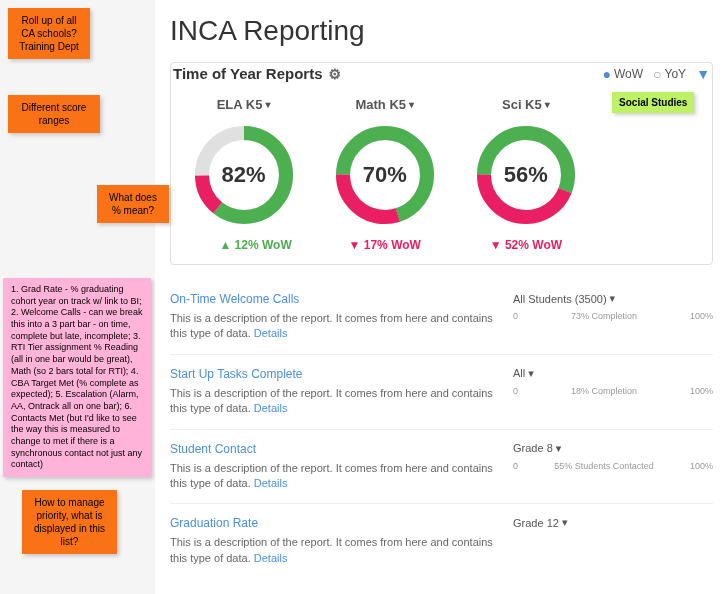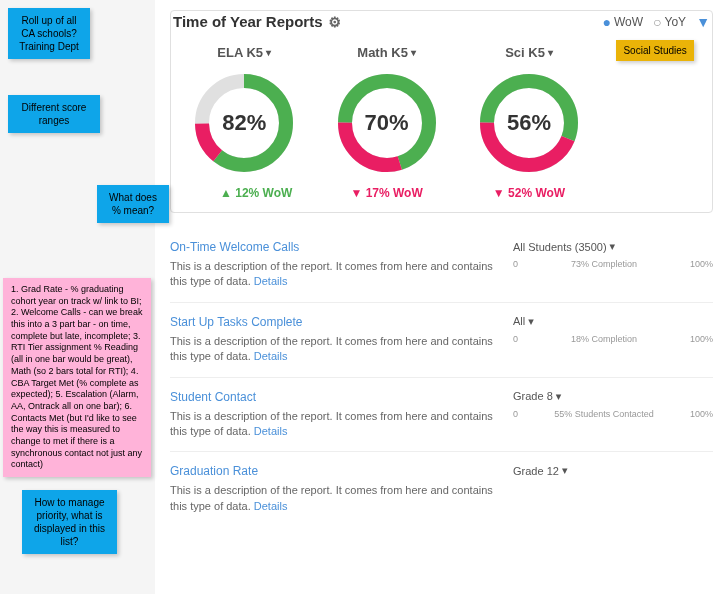--- a/index.html
+++ b/index.html
@@ -8,21 +8,21 @@
       background: #f5f5f5;
       width: 728px;
       min-height: 594px;
       position: relative;
       overflow: hidden;
     }
 
     
     .sticky-note {
       position: absolute;
-      background: #0ea5e9;
+      background: #f97316;
       padding: 6px 8px;
       font-size: 10px;
       line-height: 1.3;
       text-align: center;
       box-shadow: 2px 2px 4px rgba(0,0,0,0.2);
       z-index: 10;
     }
     .sticky-pink {
       background: #ffb3d9;
     }
@@ -214,24 +214,24 @@
     .progress-bounds {
       display: flex;
       justify-content: space-between;
       font-size: 9px;
       color: #999;
       margin-top: 1px;
     }
 
     
     .sticky-social {
-      background: #eab308;
+      background: #bef264;
       padding: 5px 7px;
       font-size: 10px;
-      font-weight: 400;
+      font-weight: 700;
       text-align: right;
       box-shadow: 2px 2px 4px rgba(0,0,0,0.2);
     }
   </style>
 </head>
 <body>
 
 <div class="sticky-note" style="top:8px; left:8px; width:82px;">
   <span>Roll up of all CA schools? Training Dept</span>
 </div>
@@ -247,20 +247,21 @@
 <div class="sticky-note sticky-pink" style="top:278px; left:3px; width:148px; text-align:left; font-size:9px; line-height:1.3; z-index:20;">
   <span>1. Grad Rate - % graduating cohort year on track w/ link to BI; 2. Welcome Calls - can we break this into a 3 part bar - on time, complete but late, incomplete; 3. RTI Tier assignment % Reading (all in one bar would be great), Math (so 2 bars total for RTI); 4. CBA Target Met (% complete as expected); 5. Escalation (Alarm, AA, Ontrack all on one bar); 6. Contacts Met (but I'd like to see the way this is measured to change to met if there is a synchronous contact not just any contact)</span>
 </div>
 
 <div class="sticky-note" style="top:490px; left:22px; width:95px;">
   <span>How to manage priority, what is displayed in this list?</span>
 </div>
 
 <div class="main-content">
 
+  <h1 class="page-title">INCA Reporting</h1>
 
   <div class="card">
     <div class="card-header">
       <div class="card-title">
         <span>Time of Year Reports</span>
         <span class="gear-icon">⚙</span>
       </div>
       <div class="radio-group">
         <div class="radio-option">
           <span style="color:#4a90d9; font-size:14px;">●</span>

